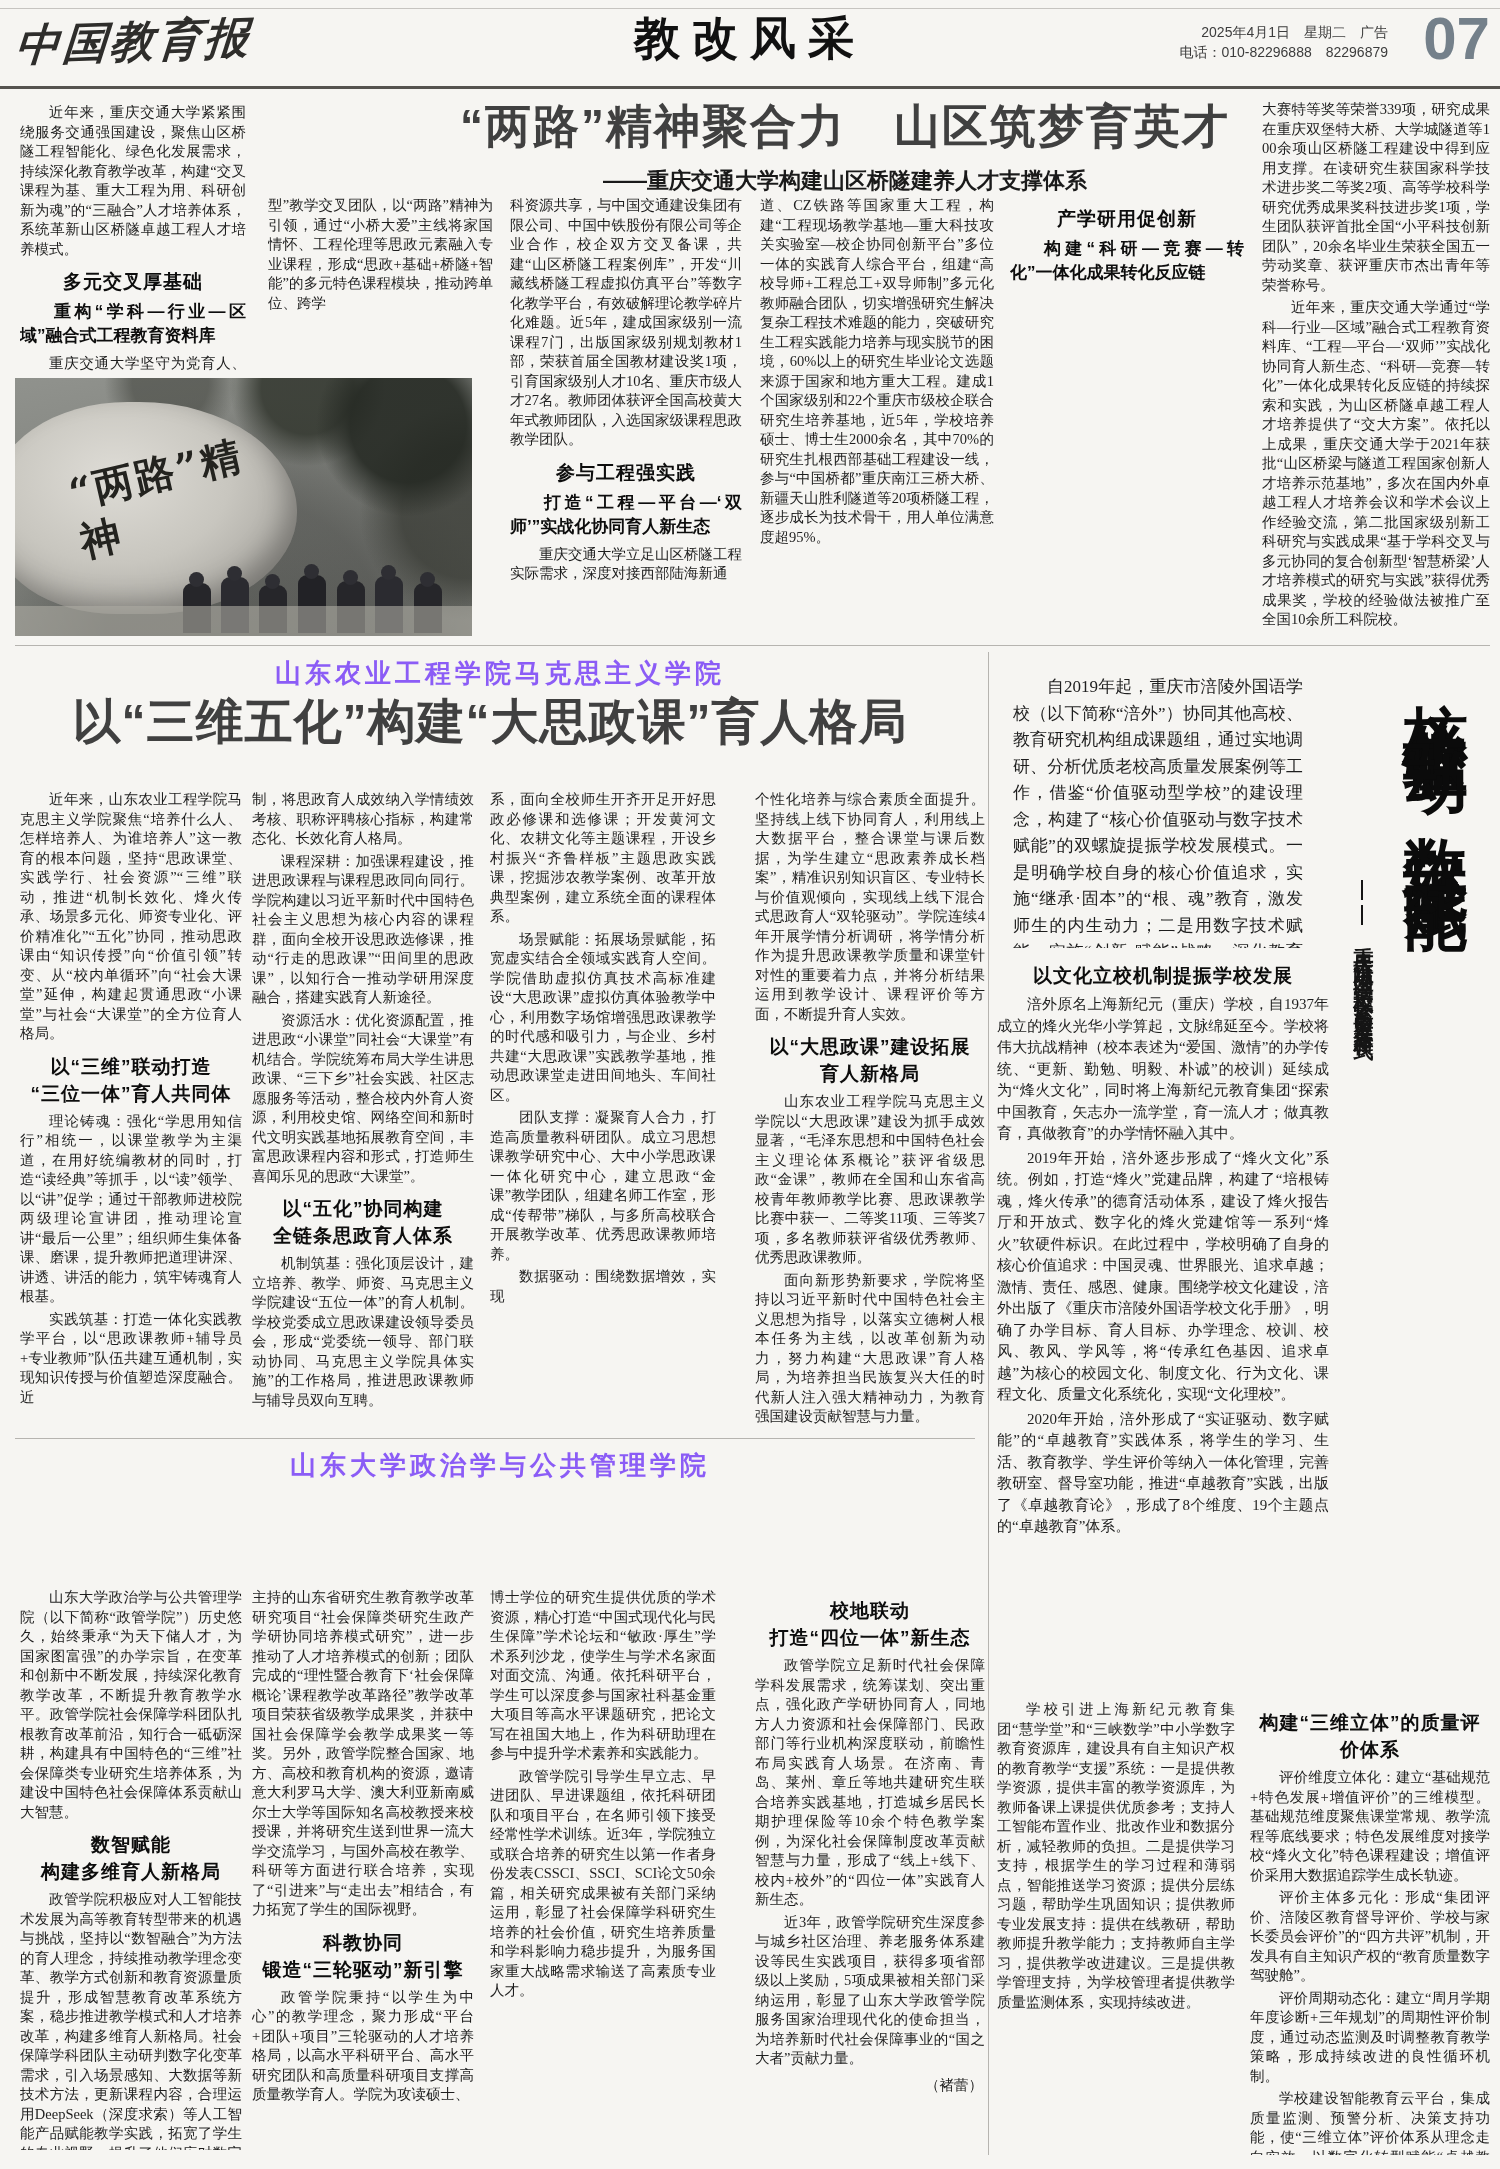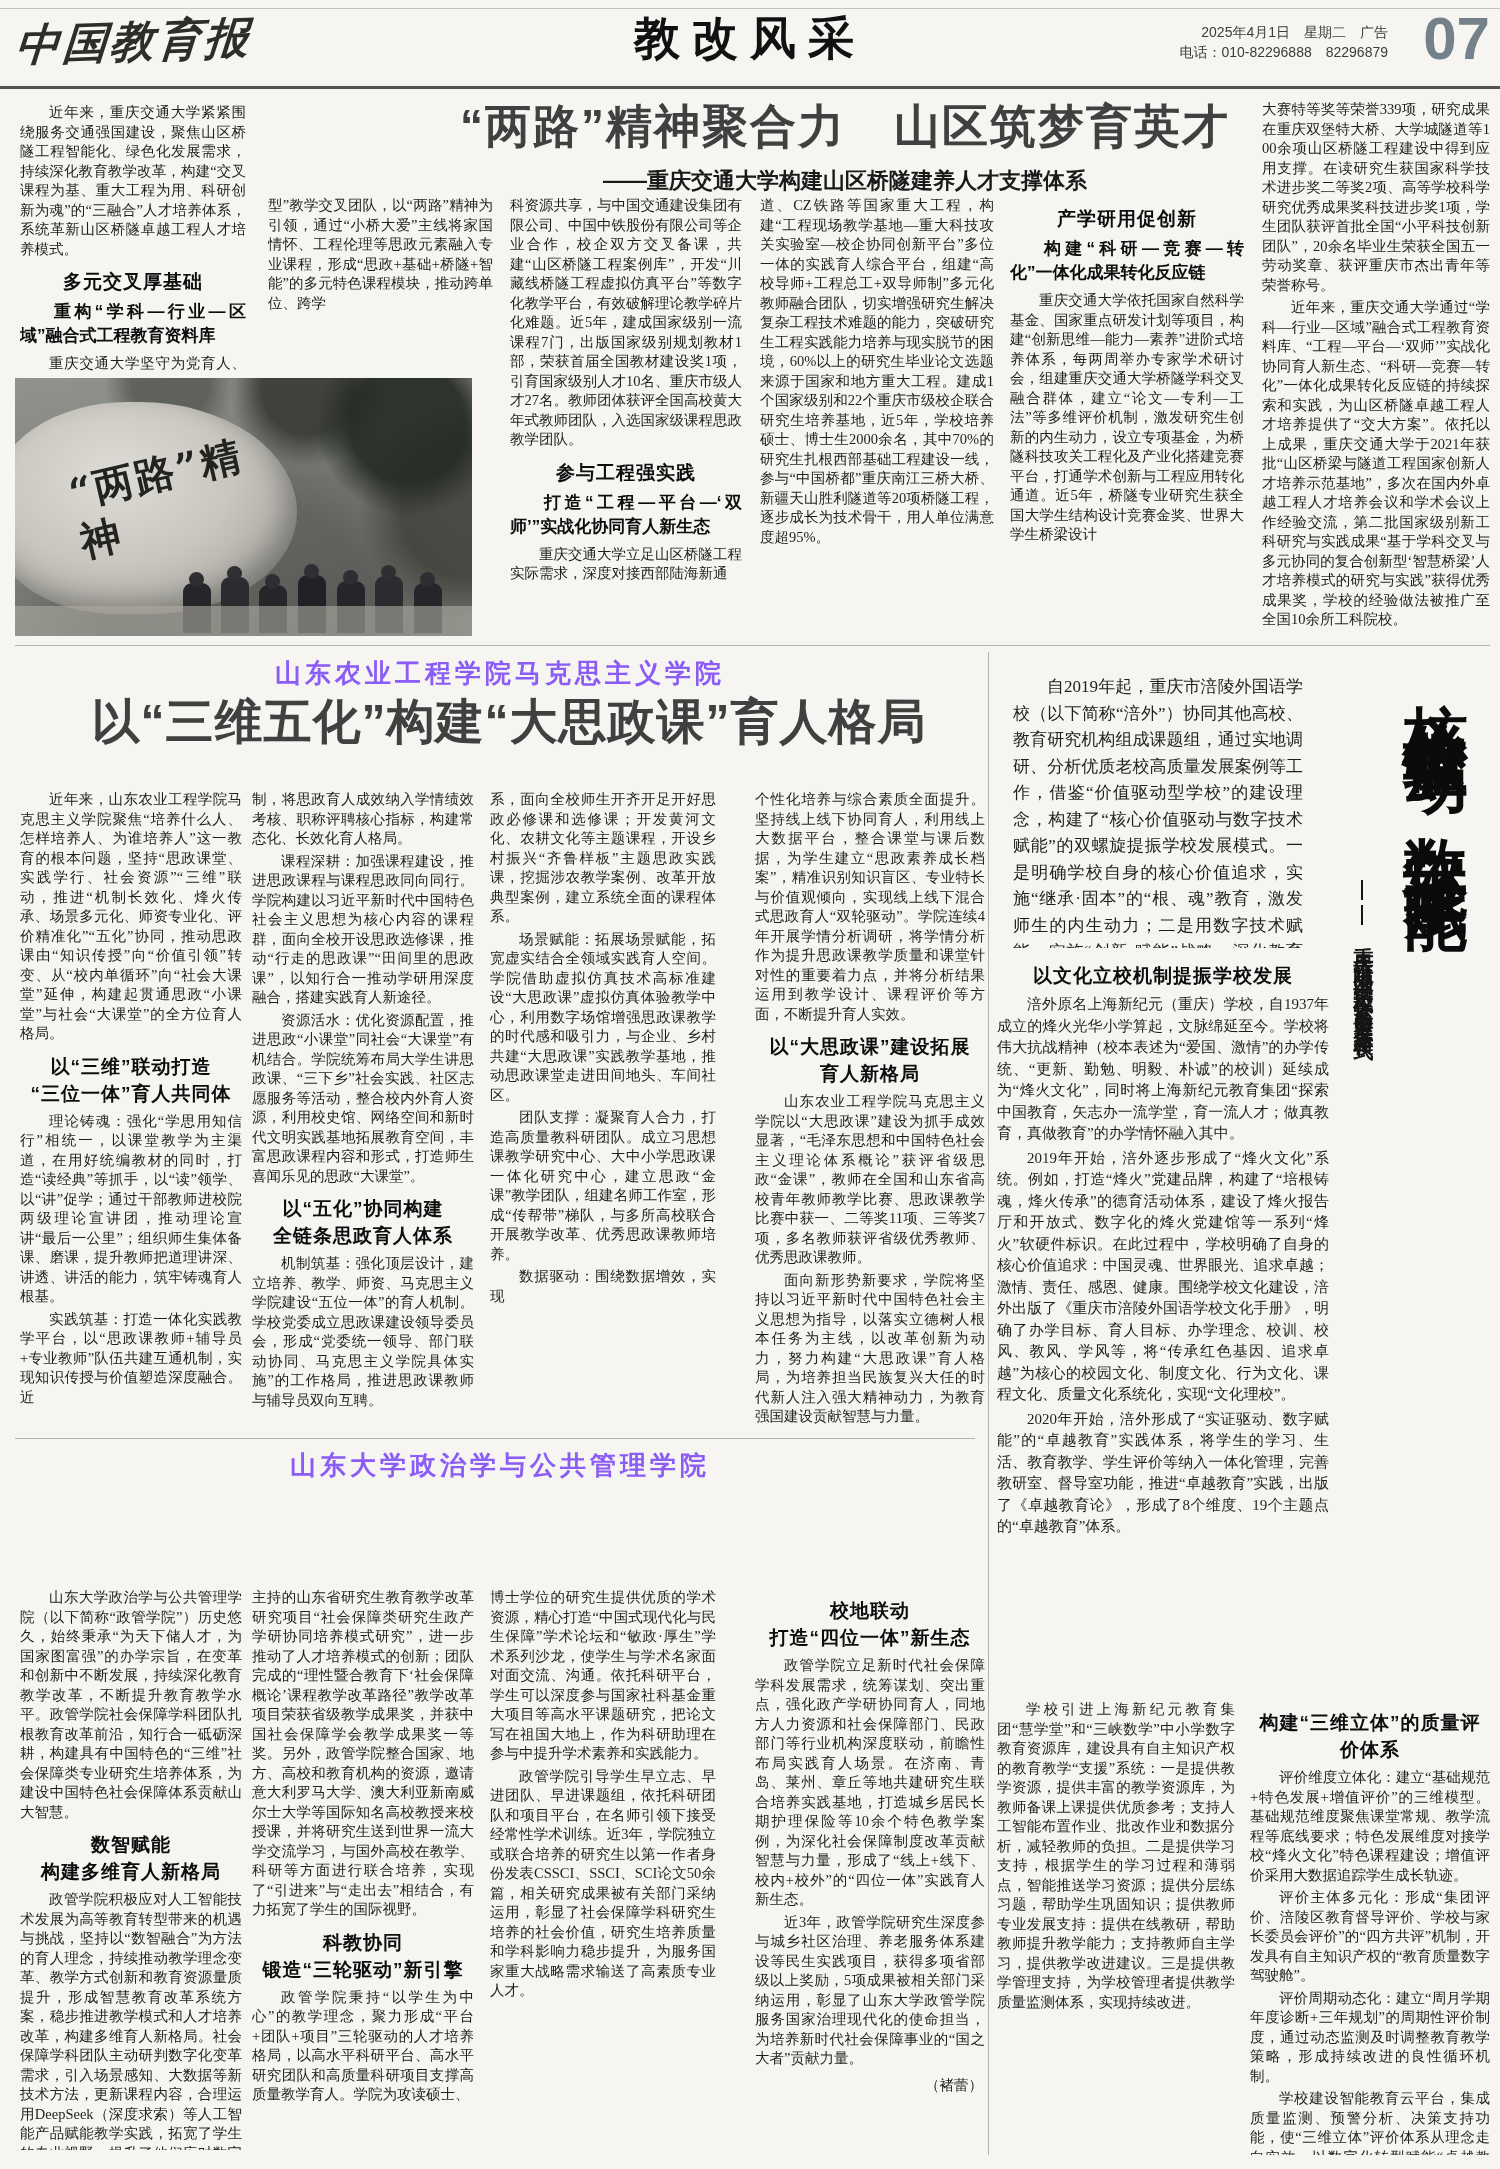--- a/index.html
+++ b/index.html
@@ -121,32 +121,31 @@
       <p class="para">重庆交通大学立足山区桥隧工程实际需求，深度对接西部陆海新通</p>
     </div>
   <div class="col" style="left:760px;top:196px;width:234px;height:438px;">
       <p class="para noind">道、CZ铁路等国家重大工程，构建“工程现场教学基地—重大科技攻关实验室—校企协同创新平台”多位一体的实践育人综合平台，组建“高校导师+工程总工+双导师制”多元化教师融合团队，切实增强研究生解决复杂工程技术难题的能力，突破研究生工程实践能力培养与现实脱节的困境，60%以上的研究生毕业论文选题来源于国家和地方重大工程。建成1个国家级别和22个重庆市级校企联合研究生培养基地，近5年，学校培养硕士、博士生2000余名，其中70%的研究生扎根西部基础工程建设一线，参与“中国桥都”重庆南江三桥大桥、新疆天山胜利隧道等20项桥隧工程，逐步成长为技术骨干，用人单位满意度超95%。</p>
     </div>
   <div class="col" style="left:1010px;top:196px;width:234px;height:438px;">
       <div class="sub-head">
         <div>产学研用促创新</div>
       </div>
       <p class="sub-head-para">构建“科研—竞赛—转化”一体化成果转化反应链</p>
-      <p class="para">重庆交通大学依托国家自然科学基金、国家重点研发计划等项目，构建“创新思维—能力—素养”进阶式培养体系，每两周举办专家学术研讨会，组建重庆交通大学桥隧学科交叉融合群体，建立“论文—专利—工法”等多维评价机制，激发研究生创新的内生动力，设立专项基金，为桥隧科技攻关工程化及产业化搭建竞赛平台，打通学术创新与工程应用转化通道。近5年，桥隧专业研究生获全国大学生结构设计竞赛金奖、世界大学生桥梁设计</p>
     </div>
   <div class="col" style="left:1262px;top:100px;width:228px;height:534px;">
       <p class="para noind">大赛特等奖等荣誉339项，研究成果在重庆双堡特大桥、大学城隧道等100余项山区桥隧工程建设中得到应用支撑。在读研究生获国家科学技术进步奖二等奖2项、高等学校科学研究优秀成果奖科技进步奖1项，学生团队获评首批全国“小平科技创新团队”，20余名毕业生荣获全国五一劳动奖章、获评重庆市杰出青年等荣誉称号。</p>
       <p class="para">近年来，重庆交通大学通过“学科—行业—区域”融合式工程教育资料库、“工程—平台—‘双师’”实战化协同育人新生态、“科研—竞赛—转化”一体化成果转化反应链的持续探索和实践，为山区桥隧卓越工程人才培养提供了“交大方案”。依托以上成果，重庆交通大学于2021年获批“山区桥梁与隧道工程国家创新人才培养示范基地”，多次在国内外卓越工程人才培养会议和学术会议上作经验交流，第二批国家级别新工科研究与实践成果“基于学科交叉与多元协同的复合创新型‘智慧桥梁’人才培养模式的研究与实践”获得优秀成果奖，学校的经验做法被推广至全国10余所工科院校。</p>
     </div>
 
   <div class="rule" style="left:15px;top:645px;width:1475px;height:1px;"></div>
   <div class="rule" style="left:988px;top:652px;width:1px;height:1503px;"></div>
 
   <div class="abs sans kicker" style="left:15px;top:656px;width:970px;">山东农业工程学院马克思主义学院</div>
-  <div class="abs sans headline" style="left:24px;top:692px;width:970px;font-size:48px;line-height:60px;letter-spacing:1px;">以“三维五化”构建“大思政课”育人格局</div>
+  <div class="abs sans headline" style="left:5px;top:692px;width:970px;font-size:48px;line-height:60px;letter-spacing:1px;">以“三维五化”构建“大思政课”育人格局</div>
 
   <div class="col" style="left:20px;top:790px;width:222px;height:640px;">
       <p class="para">近年来，山东农业工程学院马克思主义学院聚焦“培养什么人、怎样培养人、为谁培养人”这一教育的根本问题，坚持“思政课堂、实践学行、社会资源”“三维”联动，推进“机制长效化、烽火传承、场景多元化、师资专业化、评价精准化”“五化”协同，推动思政课由“知识传授”向“价值引领”转变、从“校内单循环”向“社会大课堂”延伸，构建起贯通思政“小课堂”与社会“大课堂”的全方位育人格局。</p>
       <div class="sub-head">
         <div>以“三维”联动打造</div>
         <div>“三位一体”育人共同体</div>
       </div>
       <p class="para">理论铸魂：强化“学思用知信行”相统一，以课堂教学为主渠道，在用好统编教材的同时，打造“读经典”等抓手，以“读”领学、以“讲”促学；通过干部教师进校院两级理论宣讲团，推动理论宣讲“最后一公里”；组织师生集体备课、磨课，提升教师把道理讲深、讲透、讲活的能力，筑牢铸魂育人根基。</p>
       <p class="para">实践筑基：打造一体化实践教学平台，以“思政课教师+辅导员+专业教师”队伍共建互通机制，实现知识传授与价值塑造深度融合。近</p>
     </div>

